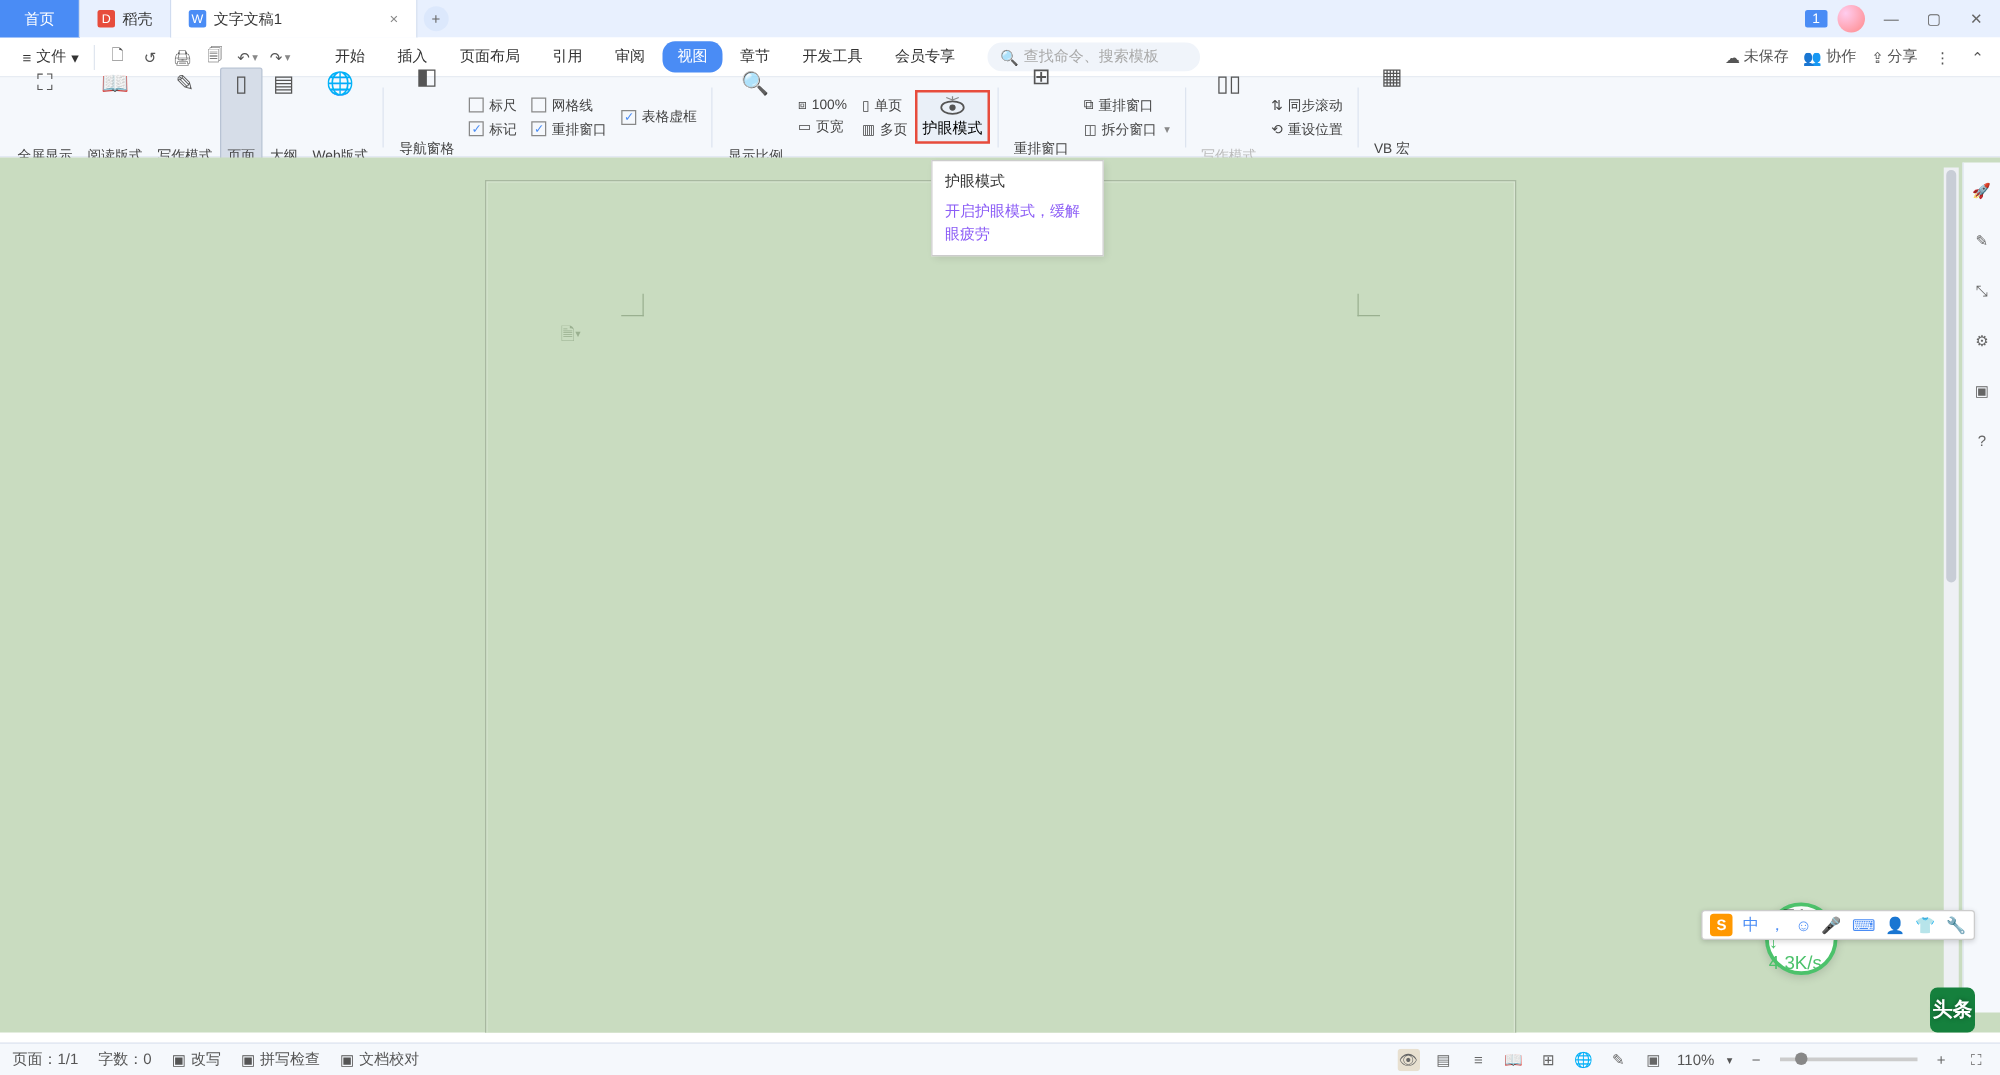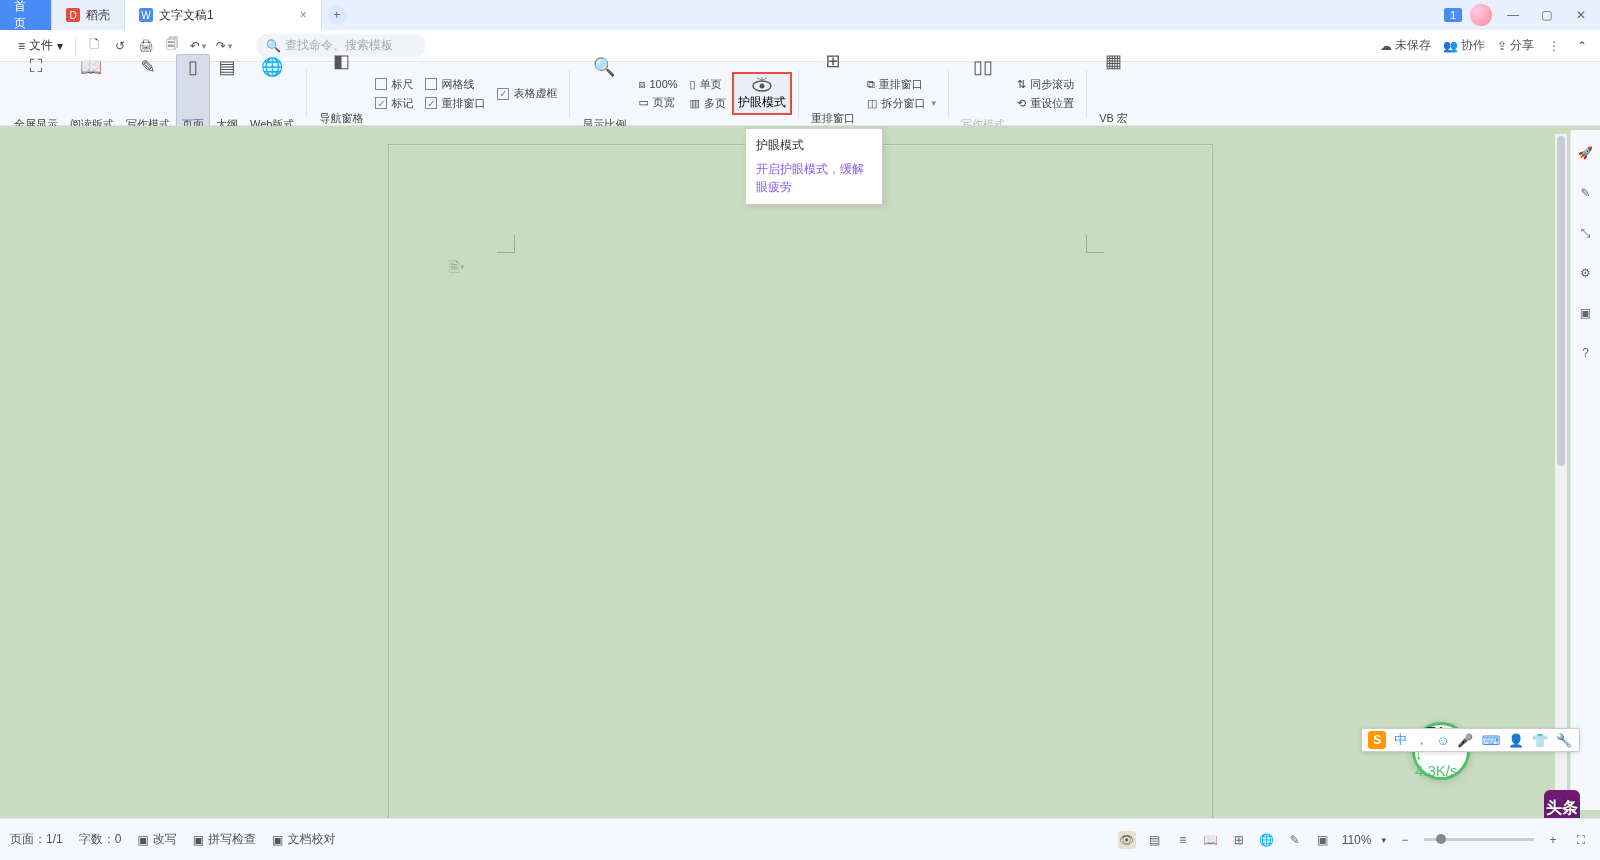--- a/index.html
+++ b/index.html
@@ -1,20 +1,20 @@
 <!DOCTYPE html>
 <html><head>
 <meta charset="utf-8">
 <style>
 * { margin: 0; padding: 0; box-sizing: border-box; font-family: "Microsoft YaHei", Arial, sans-serif; }
 body { width: 1600px; height: 860px; background: #fff; overflow: hidden; position: relative; font-size: 12px; }
 
 .titlebar { height: 30px; background: #e8f0fe; display: flex; align-items: stretch; }
 .tab { display: flex; align-items: center; padding: 0 14px; gap: 6px; color: #333; font-size: 12px; border-right: 1px solid #d0dcf0; cursor: pointer; }
-.tab.home { background: #4a8cf5; color: #fff; width: 52px; justify-content: center; }
+.tab.home { background: #4a8cf5; color: #fff; width: 64px; justify-content: center; }
 .tab.active { background: #fff; }
 .tab-icon { width: 14px; height: 14px; border-radius: 2px; }
 .tab-icon.red { background: #e74c3c; color: #fff; font-size: 10px; display: flex; align-items: center; justify-content: center; }
 .tab-icon.blue { background: #4a8cf5; color: #fff; font-size: 10px; display: flex; align-items: center; justify-content: center; }
 .tab-close { margin-left: 80px; color: #888; }
 .tab-add { width: 28px; display: flex; align-items: center; justify-content: center; color: #666; background: #dce8fc; border-radius: 50%; height: 20px; width: 20px; margin: 5px; cursor: pointer; }
 .titlebar-right { margin-left: auto; display: flex; align-items: center; gap: 8px; padding-right: 6px; }
 .badge { background: #4a8cf5; color: #fff; padding: 1px 6px; border-radius: 2px; font-size: 11px; }
 .avatar { width: 22px; height: 22px; border-radius: 50%; background: radial-gradient(circle at 30% 30%, #fce, #f88); }
 .win-btn { width: 26px; height: 26px; display: flex; align-items: center; justify-content: center; color: #666; cursor: pointer; }
@@ -58,27 +58,27 @@
 .scrollbar-thumb { position: absolute; top: 2px; left: 2px; width: 8px; height: 330px; background: #c8cdd6; border-radius: 4px; }
 
 .sidepanel { position: absolute; right: 0; top: 130px; width: 30px; height: 680px; background: #f5f8fc; border-left: 1px solid #e0e6ef; display: flex; flex-direction: column; align-items: center; padding-top: 14px; gap: 22px; color: #666; }
 .sp-ico { width: 18px; height: 18px; cursor: pointer; display: flex; align-items: center; justify-content: center; }
 
 .speedball { position: absolute; right: 130px; bottom: 80px; width: 58px; height: 58px; border-radius: 50%; border: 3px solid #4cc26b; background: #fff; display: flex; flex-direction: column; align-items: center; justify-content: center; box-shadow: 0 2px 8px rgba(0,0,0,0.15); }
 .speedball .sp-num { font-size: 18px; color: #333; }
 .speedball .sp-rate { font-size: 15px; color: #4cc26b; }
 
 .watermark { position: absolute; right: 20px; bottom: 34px; font-size: 34px; font-weight: bold; color: rgba(255,255,255,0.9); text-shadow: 0 0 4px rgba(0,0,0,0.4); font-style: italic; display: flex; align-items: center; gap: 8px; }
-.watermark .wlogo { width: 36px; height: 36px; background: #701a75; border-radius: 6px; color: #fff; display: flex; align-items: center; justify-content: center; font-size: 16px; font-style: normal; }
+.watermark .wlogo { width: 36px; height: 36px; background: #15803d; border-radius: 6px; color: #fff; display: flex; align-items: center; justify-content: center; font-size: 16px; font-style: normal; }
 
 .ime-bar { position: absolute; right: 20px; bottom: 108px; height: 24px; background: #fff; border: 1px solid #ccc; border-radius: 3px; display: flex; align-items: center; gap: 8px; padding: 0 6px; box-shadow: 0 1px 4px rgba(0,0,0,0.15); }
 .ime-s { width: 18px; height: 18px; background: #ff9800; color: #fff; border-radius: 3px; display: flex; align-items: center; justify-content: center; font-size: 12px; font-weight: bold; }
 .ime-ico { color: #4a8cf5; font-size: 13px; cursor: pointer; }
 
-.statusbar { position: absolute; bottom: 0; left: 0; right: 0; height: 42px; background: #f5f8fc; border-top: 1px solid #dde4ef; display: flex; align-items: center; padding: 0 10px; color: #555; font-size: 12px; gap: 16px; }
+.statusbar { position: absolute; bottom: 0; left: 0; right: 0; height: 26px; background: #f5f8fc; border-top: 1px solid #dde4ef; display: flex; align-items: center; padding: 0 10px; color: #555; font-size: 12px; gap: 16px; }
 .statusbar .sb-item { display: flex; align-items: center; gap: 4px; cursor: pointer; }
 .statusbar-right { margin-left: auto; display: flex; align-items: center; gap: 10px; }
 .sb-ico { width: 18px; height: 18px; display: flex; align-items: center; justify-content: center; color: #666; cursor: pointer; border: 1px solid transparent; }
 .sb-ico.eye { background: #e8e0d0; border-radius: 3px; }
 .zoom-slider { width: 110px; height: 3px; background: #ccc; position: relative; }
 .zoom-slider::after { content: ""; position: absolute; left: 12px; top: -4px; width: 10px; height: 10px; background: #888; border-radius: 50%; }
 
 svg { display: block; }
 </style>
 </head>
@@ -113,20 +113,31 @@
     <span>文件</span>
     <span>▾</span>
   </div>
   <div class="qat">
     <span class="qat-ico">🗋</span>
     <span class="qat-ico">↺</span>
     <span class="qat-ico">🖨</span>
     <span class="qat-ico">🗐</span>
     <span class="qat-ico dropdown-arrow">↶</span>
     <span class="qat-ico dropdown-arrow">↷</span>
+  </div>
+  <div class="menu-tabs">
+    <div class="menu-tab">开始</div>
+    <div class="menu-tab">插入</div>
+    <div class="menu-tab">页面布局</div>
+    <div class="menu-tab">引用</div>
+    <div class="menu-tab">审阅</div>
+    <div class="menu-tab active">视图</div>
+    <div class="menu-tab">章节</div>
+    <div class="menu-tab">开发工具</div>
+    <div class="menu-tab">会员专享</div>
   </div>
   <div class="searchbox">
     <span>🔍</span>
     <span>查找命令、搜索模板</span>
   </div>
   <div class="menubar-right">
     <div class="mr-item">
         <span>☁</span>
         <span>未保存</span>
       </div>

